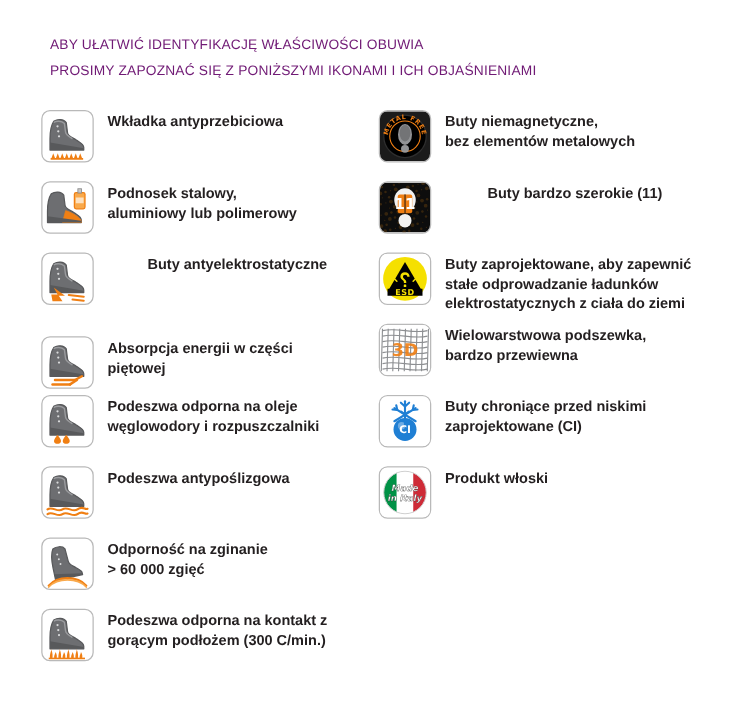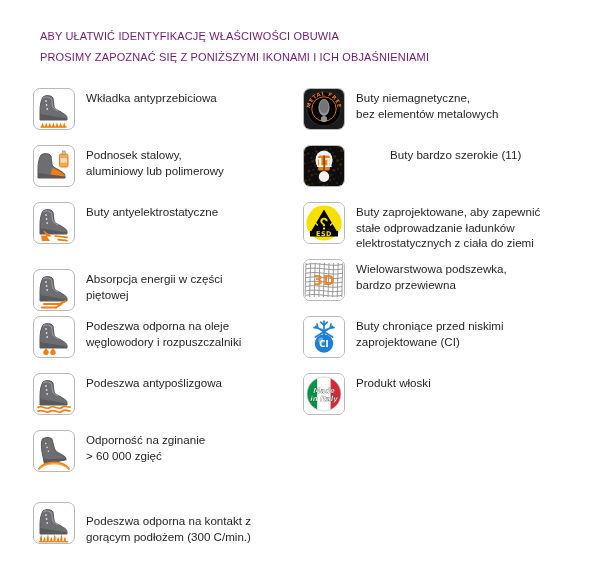--- a/index.html
+++ b/index.html
@@ -50,21 +50,21 @@
     display: flex;
     align-items: flex-start;
     margin-bottom: 0;
   }
   .item .label {
     font-size: 11.6px;
     line-height: 15.5px;
     color: #231f20;
     padding-top: 2px;
   }
-  .item .label .ln { display: block; white-space: nowrap; }
+  .item .label .ln { display: block; white-space: nowrap; font-weight: bold; }
 
   
   .iconbox {
     width: 42px;
     height: 42px;
     min-width: 42px;
     border: 1px solid #b9b9b9;
     border-radius: 7px;
     background: #ffffff;
     box-sizing: border-box;
@@ -125,21 +125,21 @@
         <rect x="28.3" y="5" width="2.9" height="3.4" fill="#c9c9c9" stroke="#8d8d8d" stroke-width="0.7"></rect>
         <rect x="26.6" y="12" width="6.3" height="4.6" fill="#ffffff" opacity="0.65"></rect>
       </g>
     </svg>
         </div>
         <div class="label">
           <span class="ln">Podnosek stalowy,</span>
           <span class="ln">aluminiowy lub polimerowy</span>
         </div>
       </div>
-      <div class="item" style="position: absolute; top: 114px;">
+      <div class="item" style="position: absolute; top: 114px; gap: 32px;">
         <div class="iconbox">
           <svg viewBox="0 0 40 40">
 
     <g>
       <path d="M9,8 C12,6 17,6 19,9 L20,17 C20,20 24,21 27,23 C30,25 33,26 33,29 L33,31 L6,31 L6,22 C6,16 7,11 9,8 Z" fill="#6d6e71" stroke="#58595b" stroke-width="1" stroke-linejoin="round"></path>
       <path d="M9,9 C11,7.5 15,7.5 17.5,9.8 L18.4,16.5 C18.6,19 21,20.3 24,22" fill="none" stroke="#9a9b9e" stroke-width="1.1"></path>
       <path d="M6,25 L33,29.5 L33,31 L6,31 Z" fill="#58595b"></path>
       <circle cx="12" cy="12" r="0.9" fill="#d8d9da"></circle>
       <circle cx="12.6" cy="16" r="0.9" fill="#d8d9da"></circle>
       <circle cx="13.2" cy="20" r="0.9" fill="#d8d9da"></circle>
@@ -238,21 +238,21 @@
         <path d="M5,37.5 C12,29.5 28,29.5 35,37.5"></path>
       </g>
       <path d="M5,38.6 C12,31 28,31 35,38.6" fill="none" stroke="#f9a94b" stroke-width="1.4" stroke-linecap="round"></path>
     </svg>
         </div>
         <div class="label">
           <span class="ln">Odporność na zginanie</span>
           <span class="ln">&gt; 60 000 zgięć</span>
         </div>
       </div>
-      <div class="item" style="position: absolute; top: 414px; align-items: flex-end;">
+      <div class="item" style="position: absolute; top: 399px;">
         <div class="iconbox">
           <svg viewBox="0 0 40 40">
 
     <g>
       <path d="M9,8 C12,6 17,6 19,9 L20,17 C20,20 24,21 27,23 C30,25 33,26 33,29 L33,31 L6,31 L6,22 C6,16 7,11 9,8 Z" fill="#6d6e71" stroke="#58595b" stroke-width="1" stroke-linejoin="round"></path>
       <path d="M9,9 C11,7.5 15,7.5 17.5,9.8 L18.4,16.5 C18.6,19 21,20.3 24,22" fill="none" stroke="#9a9b9e" stroke-width="1.1"></path>
       <path d="M6,25 L33,29.5 L33,31 L6,31 Z" fill="#58595b"></path>
       <circle cx="12" cy="12" r="0.9" fill="#d8d9da"></circle>
       <circle cx="12.6" cy="16" r="0.9" fill="#d8d9da"></circle>
       <circle cx="13.2" cy="20" r="0.9" fill="#d8d9da"></circle>

